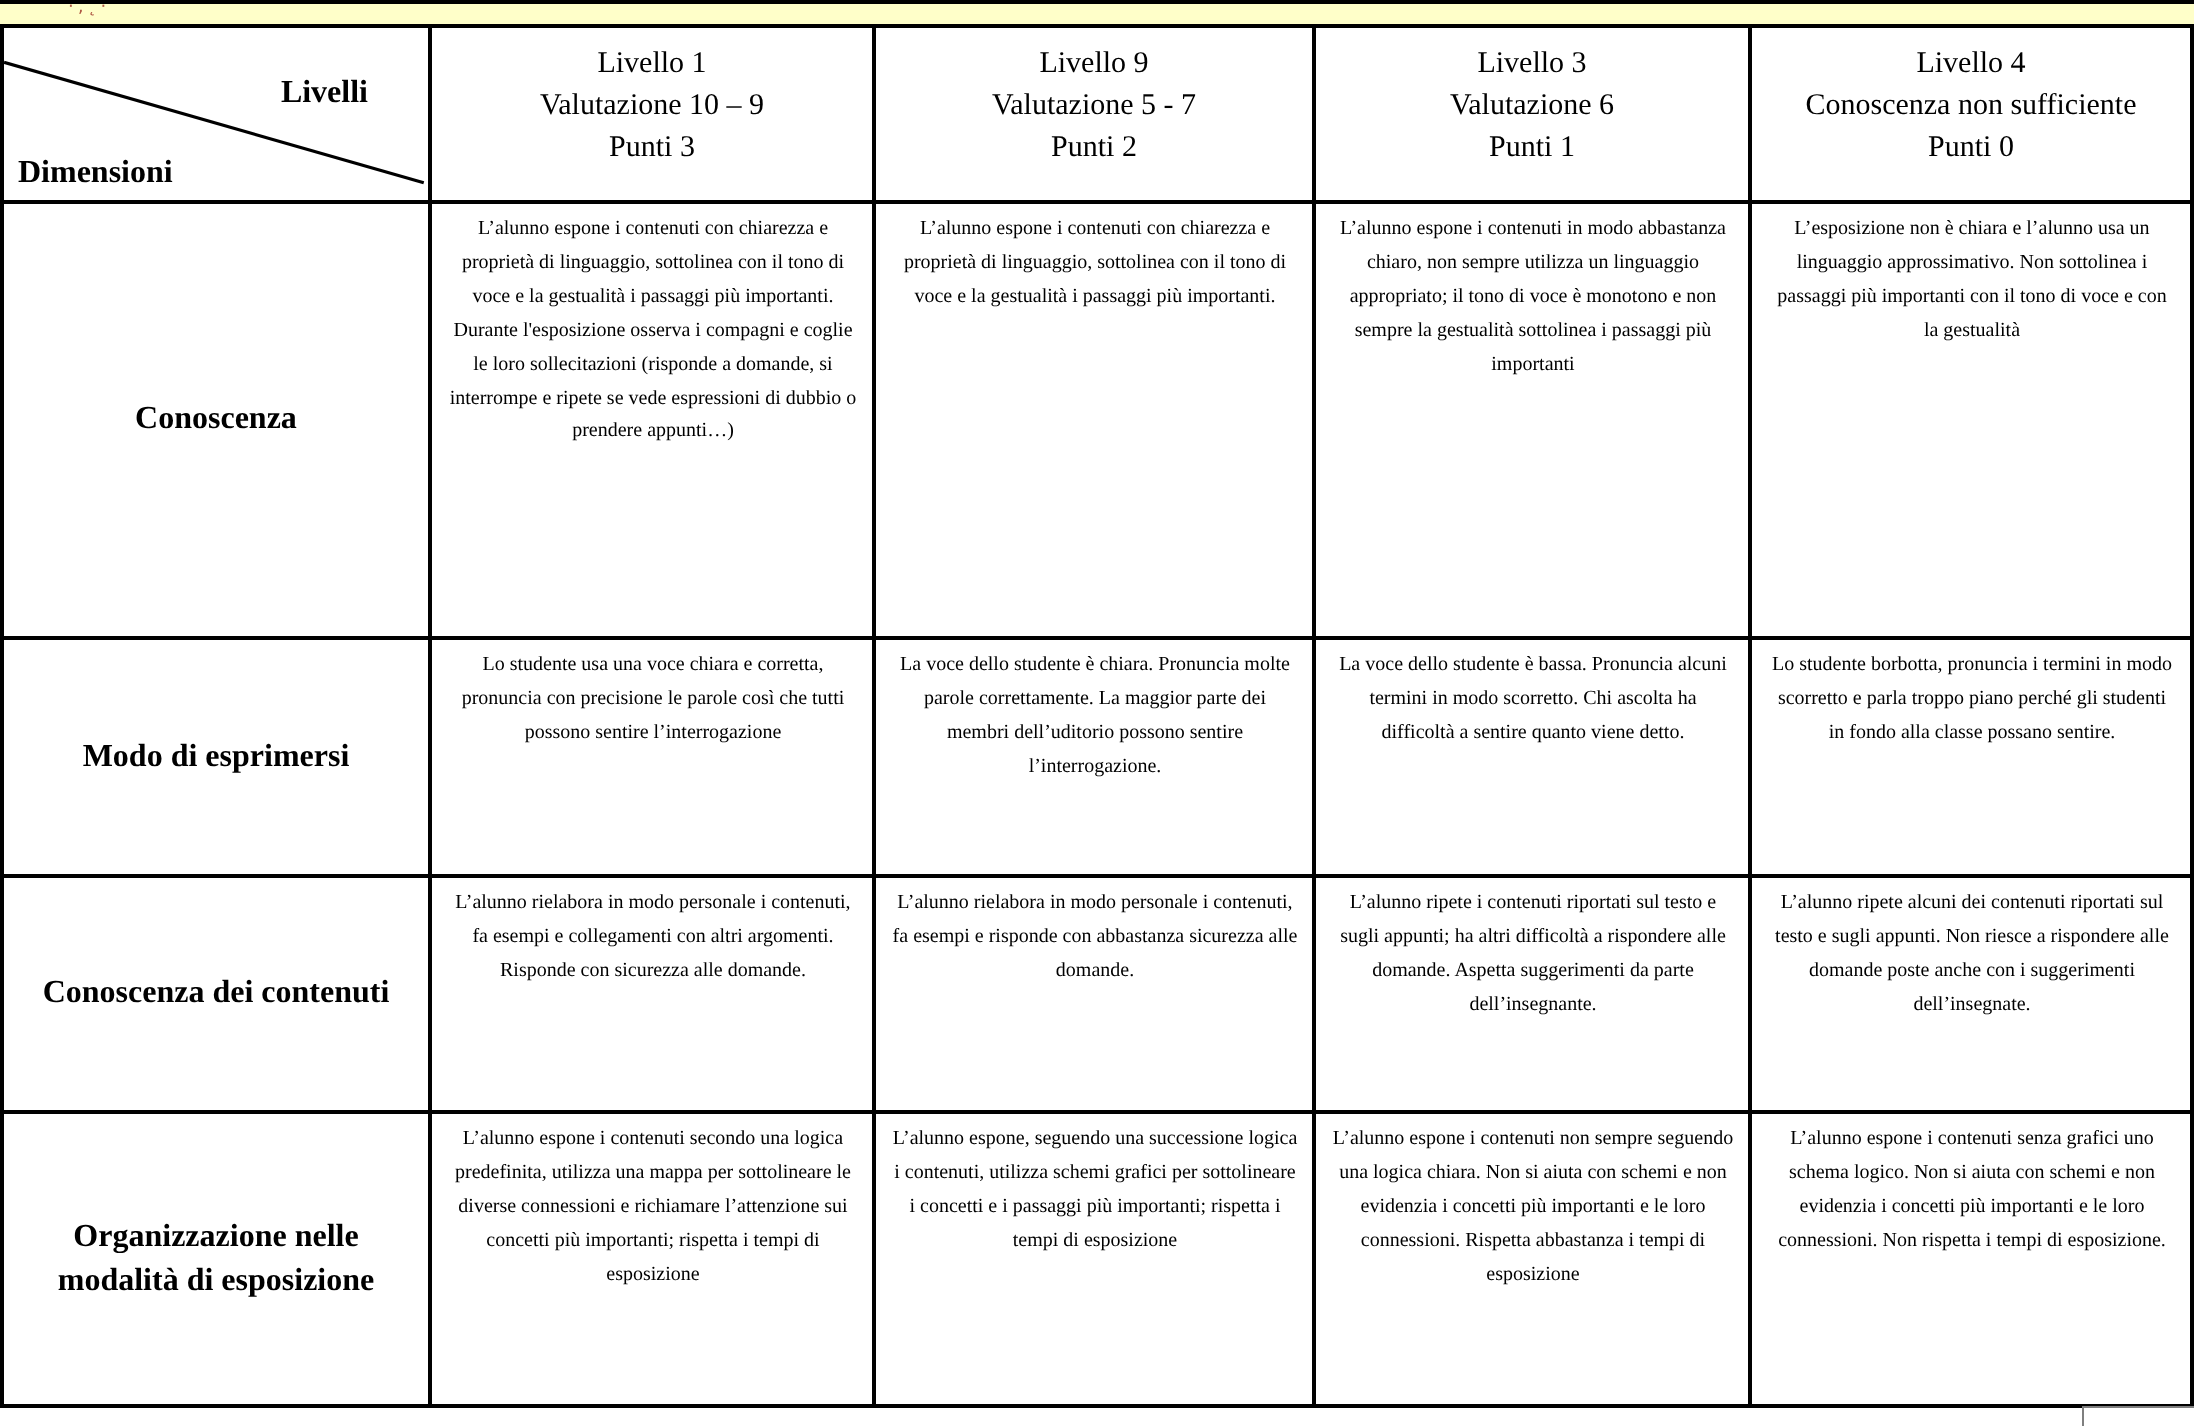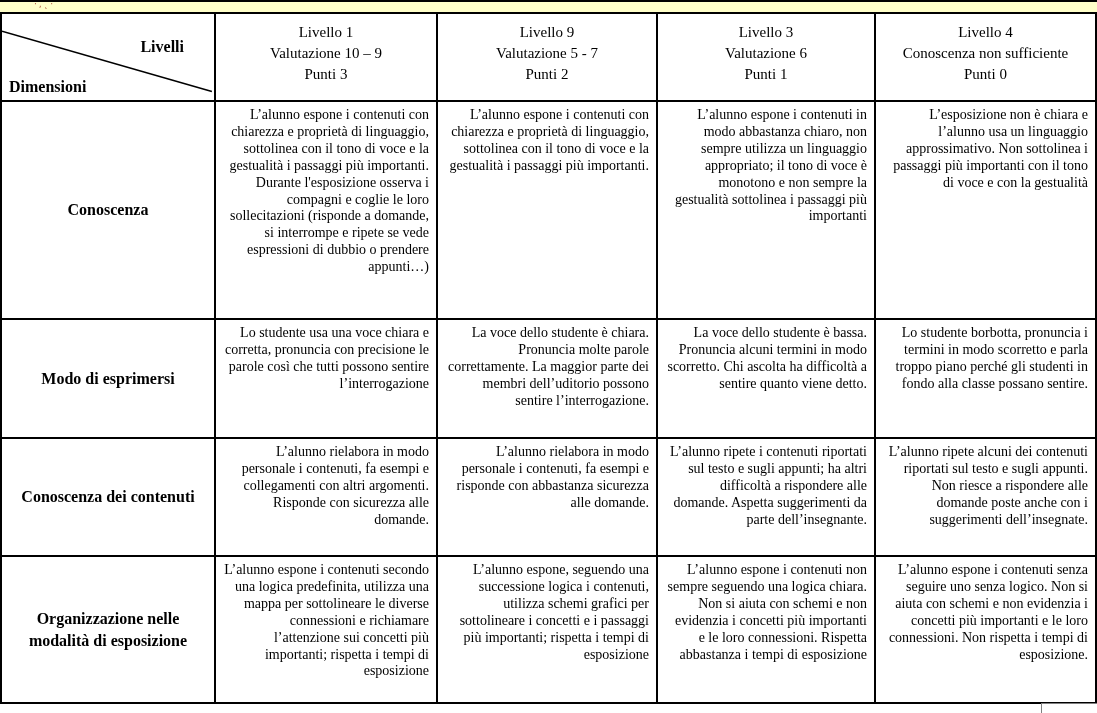--- a/index.html
+++ b/index.html
@@ -60,24 +60,24 @@
   tbody th.rowlabel {
     vertical-align: middle;
     text-align: center;
     font-weight: bold;
     font-size: 16px;
     line-height: 22px;
     padding: 0 10px;
   }
   tbody td.cell {
     vertical-align: top;
-    font-size: 14px;
+    font-size: 10px;
     line-height: 16.9px;
     padding: 5px 7px 14px 8px;
-    text-align: right;
+    text-align: center;
   }
   tr.row-esposizione    { height: 218px; }
   tr.row-modo           { height: 119px; }
   tr.row-conoscenza     { height: 118px; }
   tr.row-organizzazione { height: 147px; }
   
   .corner-box {
     position: absolute; left: 1041px; top: 703px;
     width: 56px; height: 16px;
     background: #fff;
@@ -152,18 +152,18 @@
       <td class="cell">L’alunno rielabora in modo personale i contenuti, fa esempi e collegamenti con altri argomenti. Risponde con sicurezza alle domande.</td>
       <td class="cell">L’alunno rielabora in modo personale i contenuti, fa esempi e risponde con abbastanza sicurezza alle domande.</td>
       <td class="cell">L’alunno ripete i contenuti riportati sul testo e sugli appunti; ha altri difficoltà a rispondere alle domande. Aspetta suggerimenti da parte dell’insegnante.</td>
       <td class="cell">L’alunno ripete alcuni dei contenuti  riportati sul testo e sugli appunti. Non riesce a rispondere alle domande poste anche con i suggerimenti dell’insegnate.</td>
     </tr>
     <tr class="row-organizzazione">
       <th class="rowlabel">Organizzazione nelle modalità di esposizione</th>
       <td class="cell">L’alunno espone i contenuti secondo una logica predefinita, utilizza una mappa per sottolineare le diverse connessioni e  richiamare l’attenzione sui concetti più importanti; rispetta i tempi di esposizione</td>
       <td class="cell">L’alunno espone, seguendo una successione logica  i contenuti, utilizza schemi grafici per sottolineare i concetti e i passaggi più importanti; rispetta i tempi di esposizione</td>
       <td class="cell">L’alunno espone i contenuti non sempre seguendo una logica chiara. Non si aiuta con schemi e non evidenzia i concetti più importanti e le loro connessioni. Rispetta abbastanza i tempi di esposizione</td>
-      <td class="cell">L’alunno espone i contenuti senza seguire uno senza logico. Non si aiuta con schemi e non evidenzia i concetti più importanti e le loro connessioni. Non rispetta i tempi di esposizione.</td>
+      <td class="cell">L’alunno espone i contenuti senza grafici uno schema logico. Non si aiuta con schemi e non evidenzia i concetti più importanti e le loro connessioni. Non rispetta i tempi di esposizione.</td>
     </tr>
   </tbody>
 </table>
 
 <div class="corner-box"></div>
 
 </body></html>

